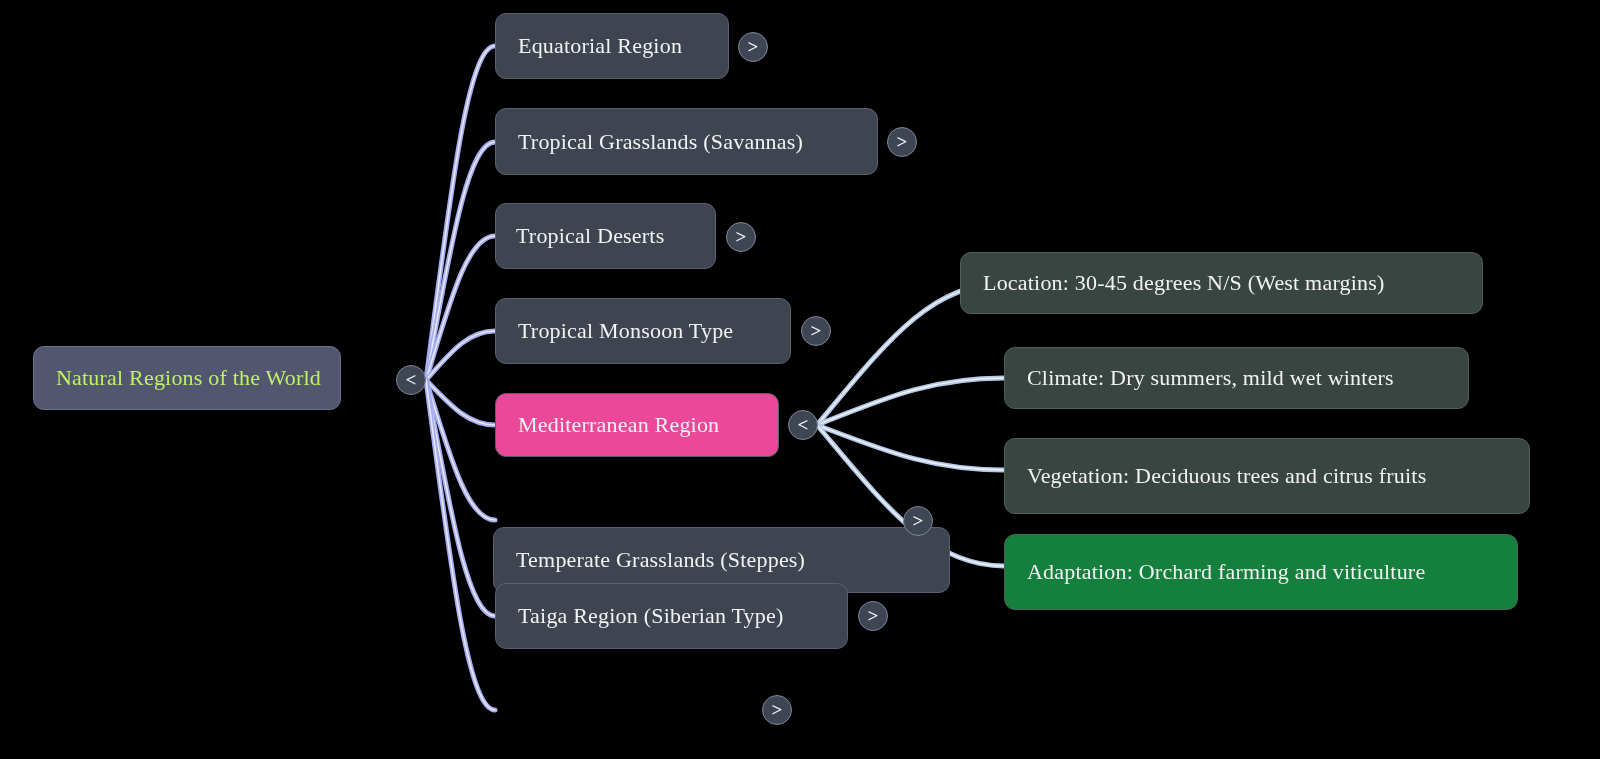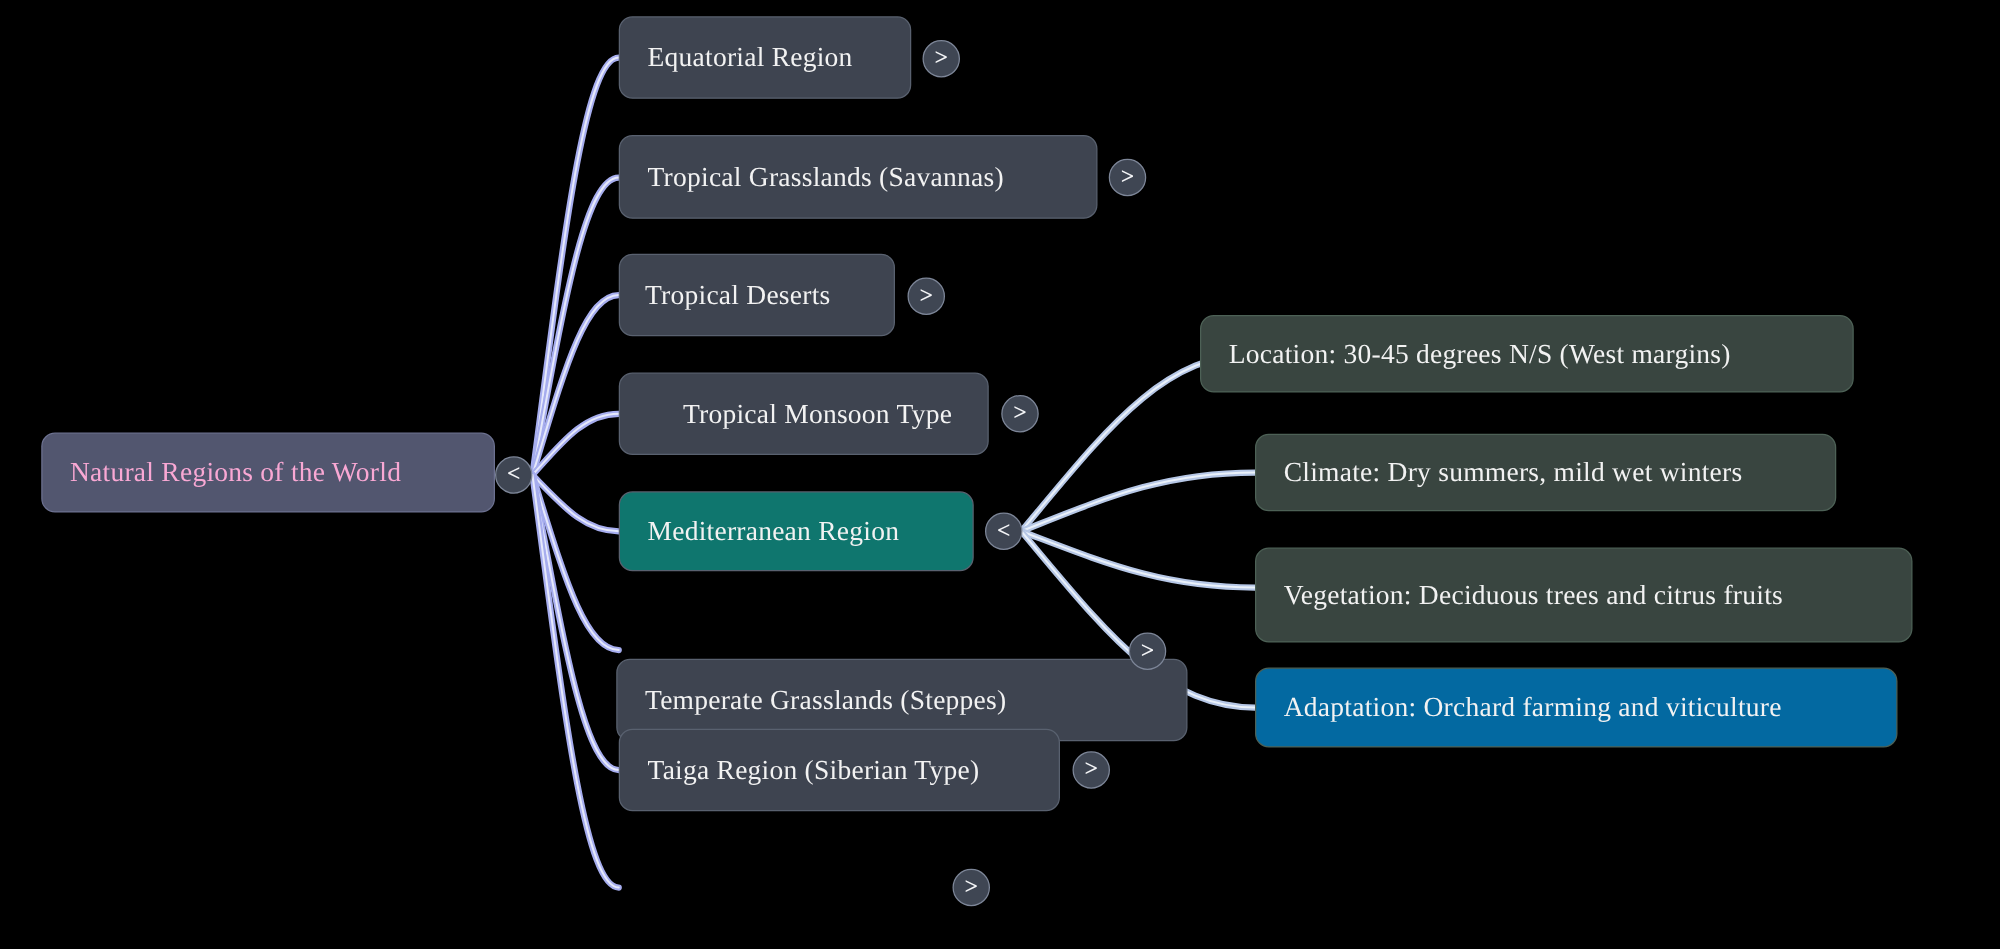--- a/index.html
+++ b/index.html
@@ -63,41 +63,41 @@
       <path d="M 426 380 C 450.15 561.5, 467.4 710, 495 710" fill="none" stroke="#e6e9fb" stroke-width="1.6" stroke-linecap="round"></path>
       <path d="M 817 425 C 882.45 346.9, 929.2 283, 1004 283" fill="none" stroke="#b6c7e6" stroke-width="5" stroke-linecap="round"></path>
       <path d="M 817 425 C 882.45 346.9, 929.2 283, 1004 283" fill="none" stroke="#eaf1fa" stroke-width="1.6" stroke-linecap="round"></path>
       <path d="M 817 425 C 882.45 399.15, 929.2 378, 1004 378" fill="none" stroke="#b6c7e6" stroke-width="5" stroke-linecap="round"></path>
       <path d="M 817 425 C 882.45 399.15, 929.2 378, 1004 378" fill="none" stroke="#eaf1fa" stroke-width="1.6" stroke-linecap="round"></path>
       <path d="M 817 425 C 882.45 449.75, 929.2 470, 1004 470" fill="none" stroke="#b6c7e6" stroke-width="5" stroke-linecap="round"></path>
       <path d="M 817 425 C 882.45 449.75, 929.2 470, 1004 470" fill="none" stroke="#eaf1fa" stroke-width="1.6" stroke-linecap="round"></path>
       <path d="M 817 425 C 882.45 502.55, 929.2 566, 1004 566" fill="none" stroke="#b6c7e6" stroke-width="5" stroke-linecap="round"></path>
       <path d="M 817 425 C 882.45 502.55, 929.2 566, 1004 566" fill="none" stroke="#eaf1fa" stroke-width="1.6" stroke-linecap="round"></path>
     </svg>
-<div class="node" style="left: 33px; top: 346px; width: 363px; height: 64px; background: rgb(82, 86, 111); border: 1px solid rgb(108, 113, 144); color: #f9a8d4;">
+<div class="node" style="left: 33px; top: 346px; width: 308px; height: 64px; background: rgb(82, 86, 111); border: 1px solid rgb(108, 113, 144); color: #bef264;">
     <span class="label">Natural Regions of the World</span>
   </div>
     <div class="toggle" style="left: 396px; top: 365px; background: rgb(63, 70, 83); border: 1.5px solid rgb(125, 134, 152); color: rgb(245, 246, 248);">&lt;</div>
     <div class="node" style="left: 495px; top: 13px; width: 234px; height: 66px; background: rgb(62, 68, 80); border: 1px solid rgb(89, 97, 111); color: rgb(242, 242, 242);">
     <span class="label">Equatorial Region</span>
   </div>
     <div class="toggle" style="left: 738px; top: 32px; background: rgb(63, 70, 83); border: 1.5px solid rgb(125, 134, 152); color: rgb(245, 246, 248);">&gt;</div>
     <div class="node" style="left: 495px; top: 108px; width: 383px; height: 67px; background: rgb(62, 68, 80); border: 1px solid rgb(89, 97, 111); color: rgb(242, 242, 242);">
     <span class="label">Tropical Grasslands (Savannas)</span>
   </div>
     <div class="toggle" style="left: 887px; top: 127px; background: rgb(63, 70, 83); border: 1.5px solid rgb(125, 134, 152); color: rgb(245, 246, 248);">&gt;</div>
     <div class="node" style="left: 495px; top: 203px; width: 221px; height: 66px; background: rgb(62, 68, 80); border: 1px solid rgb(89, 97, 111); color: rgb(242, 242, 242); padding-left: 20px;">
     <span class="label">Tropical Deserts</span>
   </div>
     <div class="toggle" style="left: 726px; top: 222px; background: rgb(63, 70, 83); border: 1.5px solid rgb(125, 134, 152); color: rgb(245, 246, 248);">&gt;</div>
-    <div class="node" style="left: 495px; top: 298px; width: 296px; height: 66px; background: rgb(62, 68, 80); border: 1px solid rgb(89, 97, 111); color: rgb(242, 242, 242); justify-content: center;">
+    <div class="node" style="left: 495px; top: 298px; width: 296px; height: 66px; background: rgb(62, 68, 80); border: 1px solid rgb(89, 97, 111); color: rgb(242, 242, 242);">
     <span class="label">Tropical Monsoon Type</span>
   </div>
     <div class="toggle" style="left: 801px; top: 316px; background: rgb(63, 70, 83); border: 1.5px solid rgb(125, 134, 152); color: rgb(245, 246, 248);">&gt;</div>
-    <div class="node" style="left: 495px; top: 393px; width: 284px; height: 64px; background: #0f766e; border: 1px solid rgb(89, 97, 111); color: rgb(242, 242, 242);">
+    <div class="node" style="left: 495px; top: 393px; width: 284px; height: 64px; background: #ec4899; border: 1px solid rgb(89, 97, 111); color: rgb(242, 242, 242);">
     <span class="label">Mediterranean Region</span>
   </div>
     <div class="toggle" style="left: 788px; top: 410px; background: rgb(63, 70, 83); border: 1.5px solid rgb(125, 134, 152); color: rgb(245, 246, 248);">&lt;</div>
     <div class="node" style="left: 493px; top: 487px; width: 457px; height: 66px; background: rgb(62, 68, 80); border: 1px solid rgb(89, 97, 111); color: rgb(242, 242, 242); margin-top: 40px;">
     <span class="label">Temperate Grasslands (Steppes)</span>
   </div>
     <div class="toggle" style="left: 903px; top: 506px; background: rgb(63, 70, 83); border: 1.5px solid rgb(125, 134, 152); color: rgb(245, 246, 248);">&gt;</div>
     <div class="node" style="left: 495px; top: 583px; width: 353px; height: 66px; background: rgb(62, 68, 80); border: 1px solid rgb(89, 97, 111); color: rgb(242, 242, 242);">
     <span class="label">Taiga Region (Siberian Type)</span>
   </div>
@@ -105,16 +105,16 @@
     <div class="toggle" style="left: 762px; top: 695px; background: rgb(63, 70, 83); border: 1.5px solid rgb(125, 134, 152); color: rgb(245, 246, 248);">&gt;</div>
     <div class="node" style="left: 960px; top: 252px; width: 523px; height: 62px; background: rgb(57, 69, 64); border: 1px solid rgb(77, 97, 86); color: rgb(242, 242, 242);">
     <span class="label">Location: 30-45 degrees N/S (West margins)</span>
   </div>
     <div class="node" style="left: 1004px; top: 347px; width: 465px; height: 62px; background: rgb(57, 69, 64); border: 1px solid rgb(77, 97, 86); color: rgb(242, 242, 242);">
     <span class="label">Climate: Dry summers, mild wet winters</span>
   </div>
     <div class="node" style="left: 1004px; top: 438px; width: 526px; height: 76px; background: rgb(57, 69, 64); border: 1px solid rgb(77, 97, 86); color: rgb(242, 242, 242);">
     <span class="label">Vegetation: Deciduous trees and citrus fruits</span>
   </div>
-    <div class="node" style="left: 1004px; top: 534px; width: 514px; height: 64px; background: #0369a1; border: 1px solid rgb(77, 97, 86); color: rgb(242, 242, 242);">
+    <div class="node" style="left: 1004px; top: 534px; width: 514px; height: 76px; background: #15803d; border: 1px solid rgb(77, 97, 86); color: rgb(242, 242, 242);">
     <span class="label">Adaptation: Orchard farming and viticulture</span>
   </div>
   </div>
 
 </body></html>

